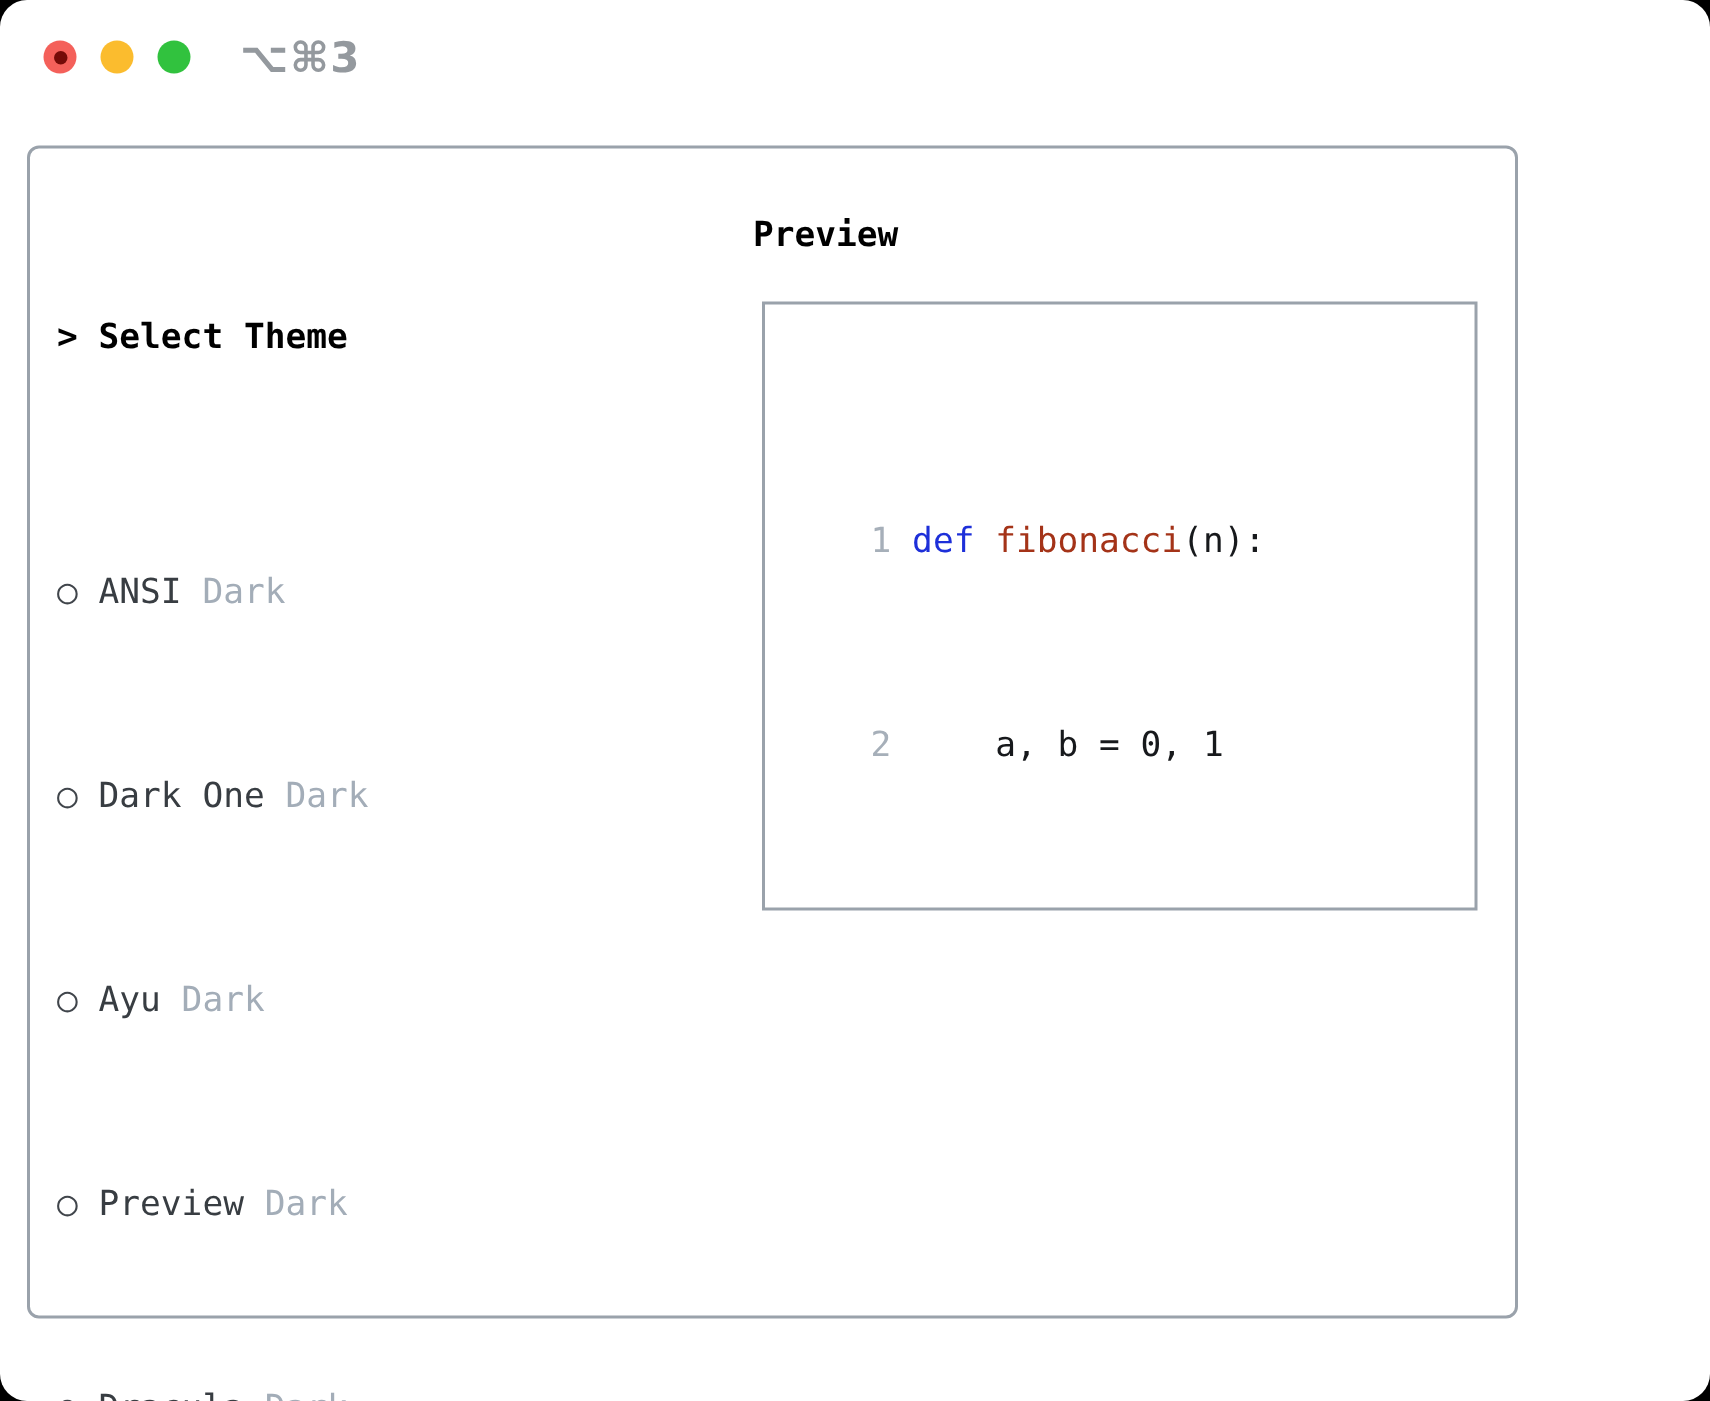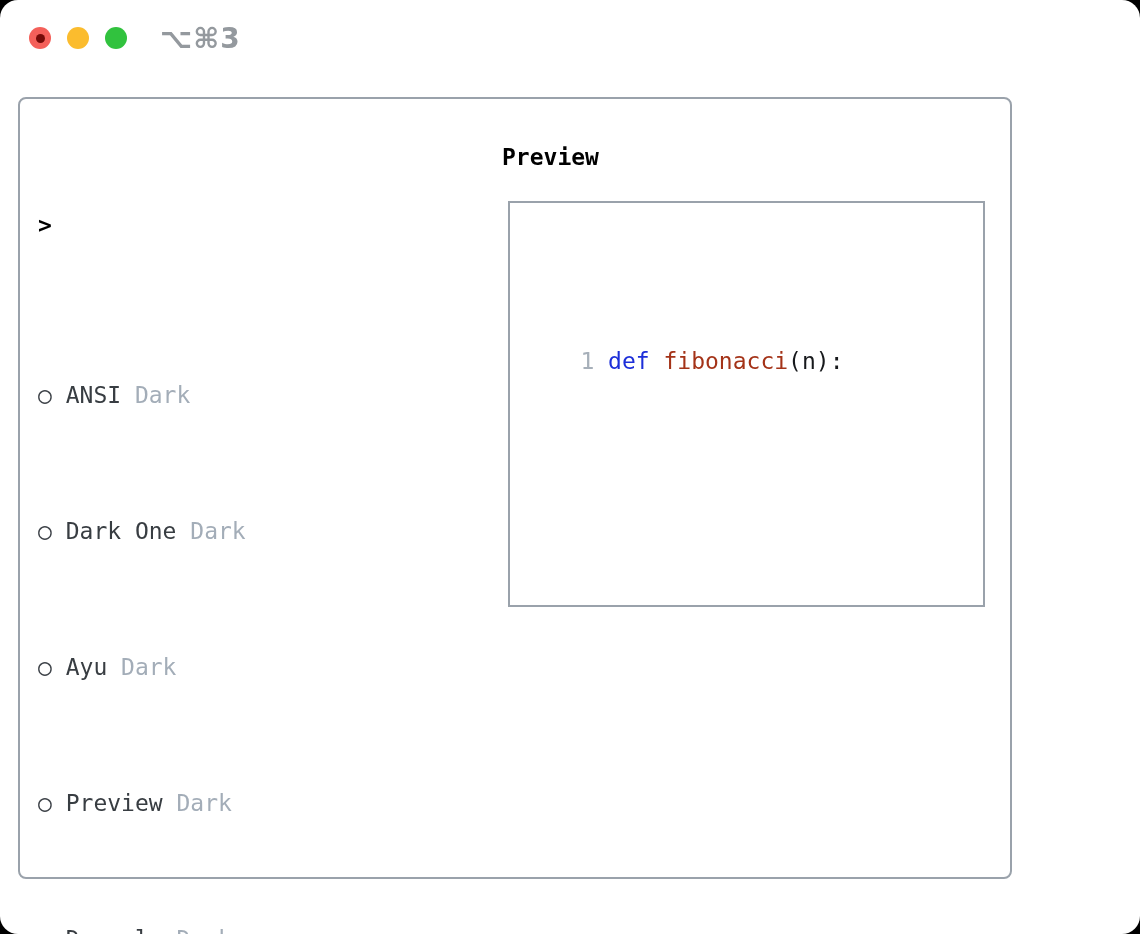--- a/index.html
+++ b/index.html
@@ -134,20 +134,21 @@
       <div class="tl-btn tl-max"></div>
     </div>
     <div class="tb-shortcut">⌥⌘3</div>
   </div>
 
   <div class="main-box"></div>
 
   <div class="left-col">
     <div class="row header-row">
       <span class="marker">&gt;</span>
+      <span class="section-header">Select Theme</span>
     </div>
     <div id="theme-rows">
   <div class="row theme-row">
     <span class="marker">○</span>
     <span class="tname">ANSI</span>
     <span class="tvariant">Dark</span>
   </div>
 
   <div class="row theme-row">
     <span class="marker">○</span>
@@ -195,22 +196,25 @@
   </div>
 
   <div class="preview-title">Preview</div>
 
   <div class="preview-box">
     <div class="code-block" id="code-block">
   <div class="cline">
     <span class="lnum">1</span><span class="csegs"><span class="seg-kw">def</span><span class="seg-plain"> </span><span class="seg-fn">fibonacci</span><span class="seg-plain">(n):</span></span>
   </div>
 
-
   <div class="cline">
+    <span class="lnum">2</span><span class="csegs"><span class="seg-plain">    a, b = 0, 1</span></span>
+  </div>
+
+  <div class="cline">
     
   </div>
 
   
 
   
 
   
 
   

